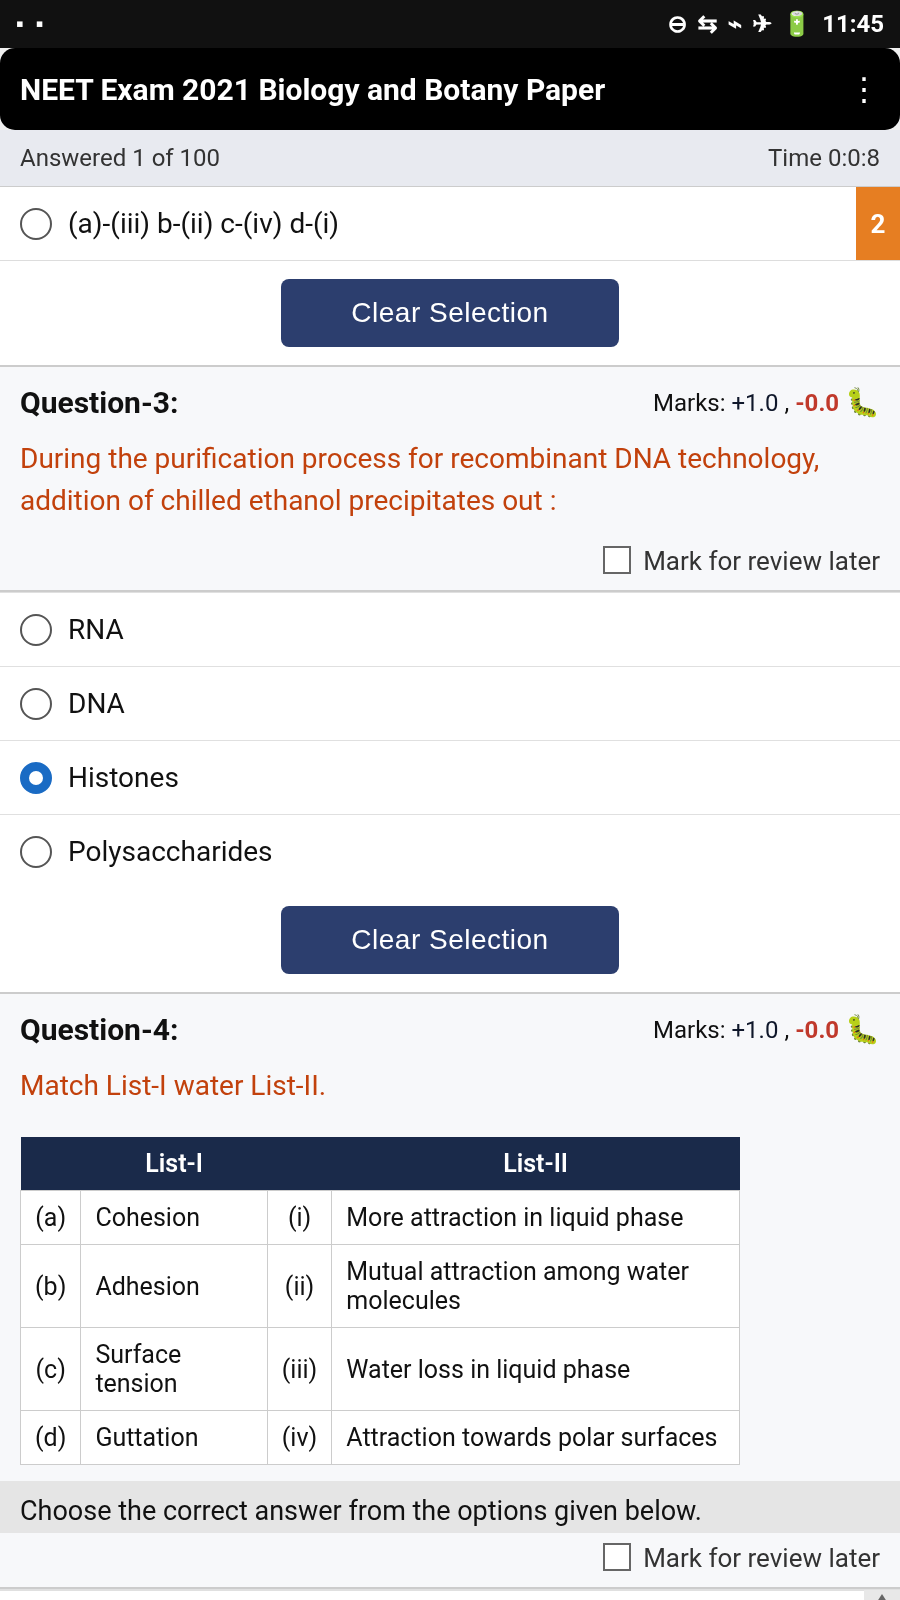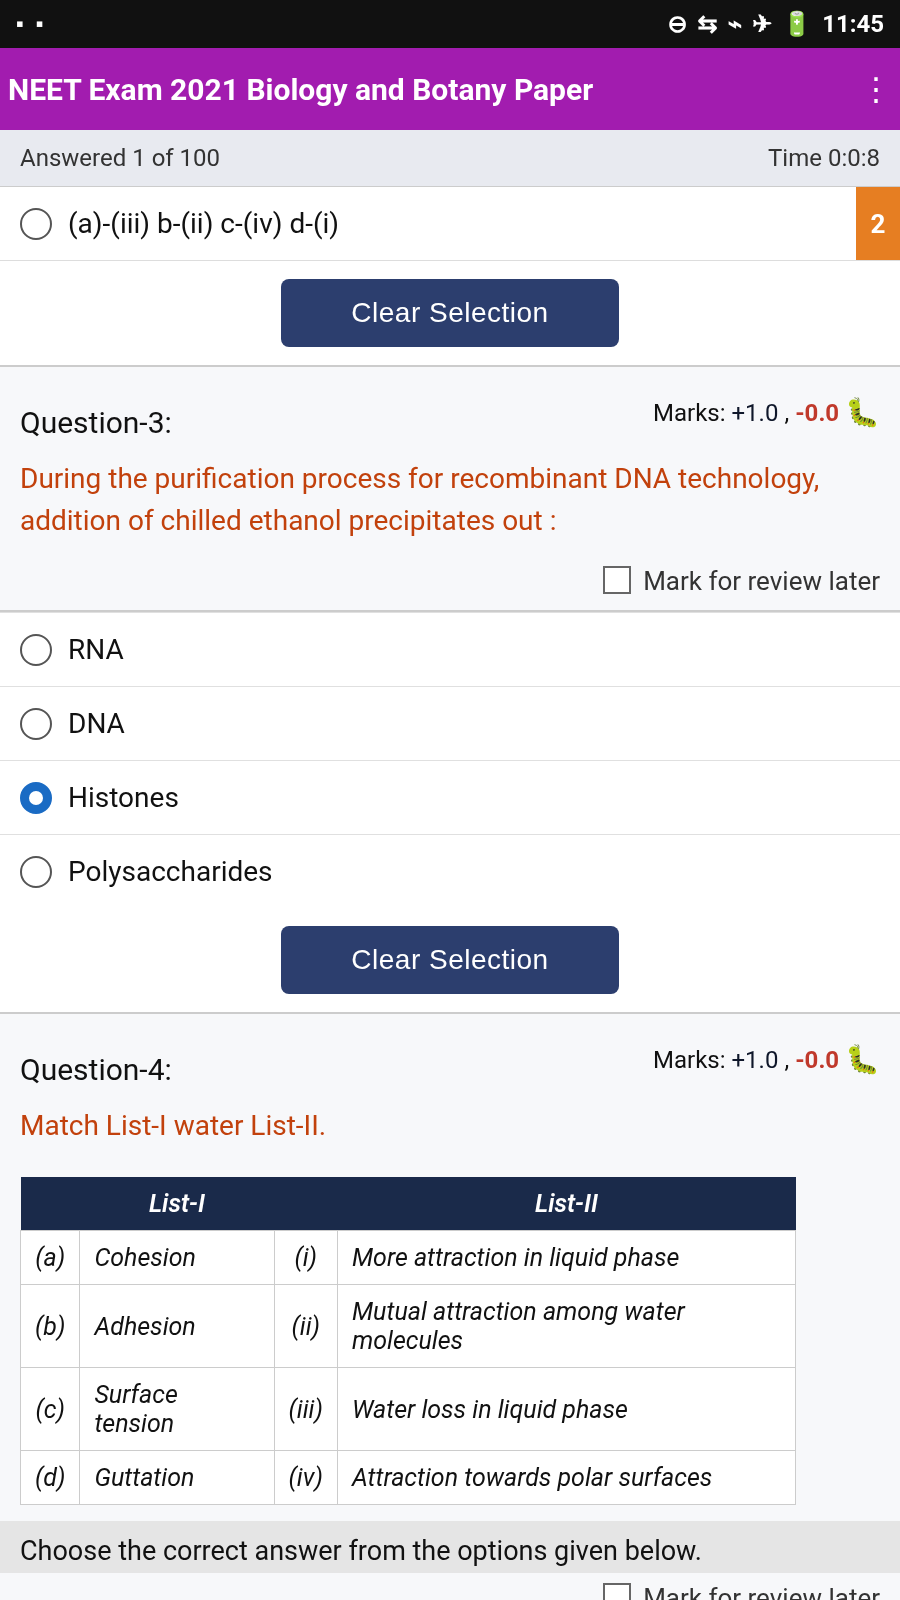--- a/index.html
+++ b/index.html
@@ -21,26 +21,27 @@
       align-items: center;
       justify-content: space-between;
       padding: 0 16px;
       font-size: 22px;
     }
     .status-bar-left { display: flex; gap: 12px; align-items: center; }
     .status-bar-right { display: flex; gap: 10px; align-items: center; font-weight: bold; font-size: 24px; }
 
     
     .app-header {
-      background: #a21caf;
-      color: #fff;
-      padding: 22px 8px;
+      background: #000000;
+      color: #fff;
+      padding: 22px 20px;
       display: flex;
       align-items: center;
       justify-content: space-between;
+      border-radius: 15px;
     }
     .app-header-title {
       font-size: 30px;
       font-weight: bold;
     }
     .menu-icon {
       font-size: 32px;
       cursor: pointer;
       color: #fff;
     }
@@ -129,23 +130,22 @@
       border-bottom: 2px solid #ccc;
     }
     .question-header {
       display: flex;
       justify-content: space-between;
       align-items: center;
       padding: 18px 20px 8px 20px;
     }
     .question-number {
       font-size: 30px;
-      font-weight: normal;
+      font-weight: bold;
       color: #111;
-      margin-top: 20px;
     }
     .marks-badge {
       font-size: 24px;
       display: flex;
       align-items: center;
       gap: 6px;
     }
     .marks-plus { color: #0f172a; font-weight: normal; }
     .marks-minus { color: #c0392b; font-weight: bold; }
     .bug-icon { font-size: 28px; }
@@ -188,24 +188,23 @@
     .option-row:last-of-type {
       border-bottom: 1px solid #e0e0e0;
     }
 
     
     .table-container {
       background: #f7f8fa;
       padding: 16px 20px;
     }
     table {
-      width: 776px;
+      width: 720px;
       border-collapse: collapse;
       font-size: 25px;
-      font-style: italic;
     }
     table thead tr {
       background: #1a2a4a;
       color: #fff;
     }
     table thead th {
       padding: 12px 14px;
       text-align: center;
       font-weight: 600;
     }

